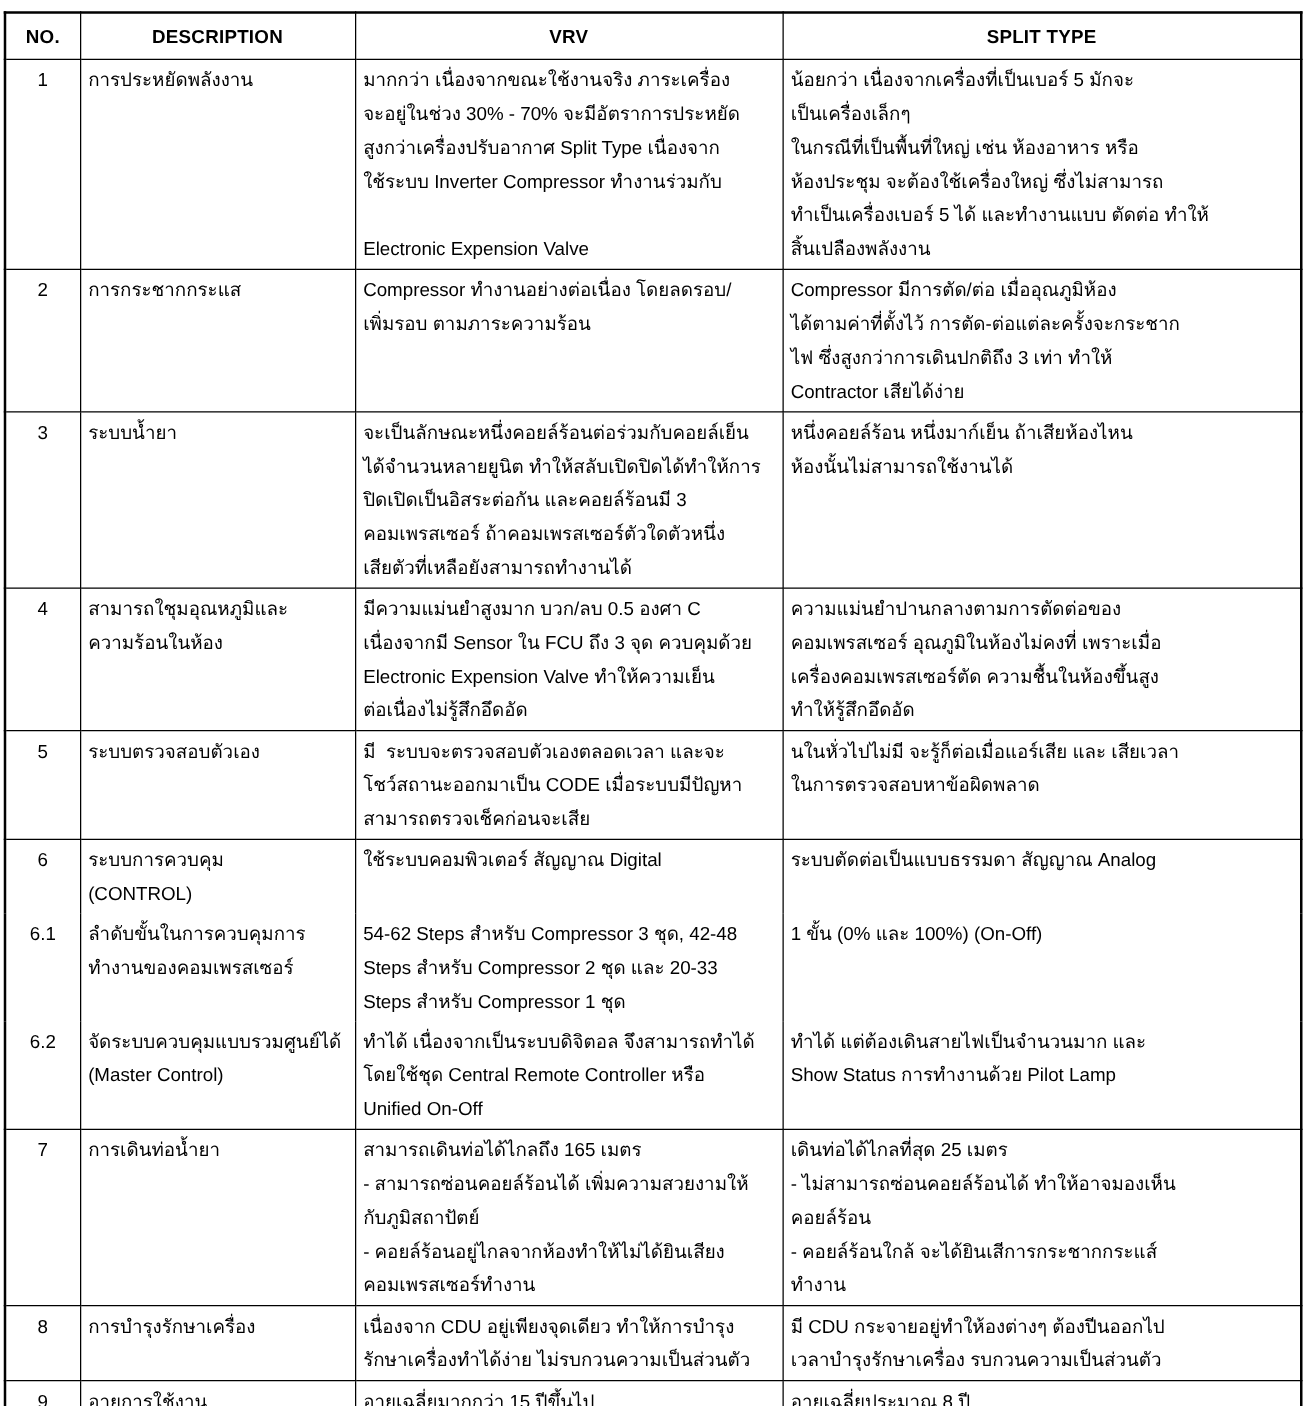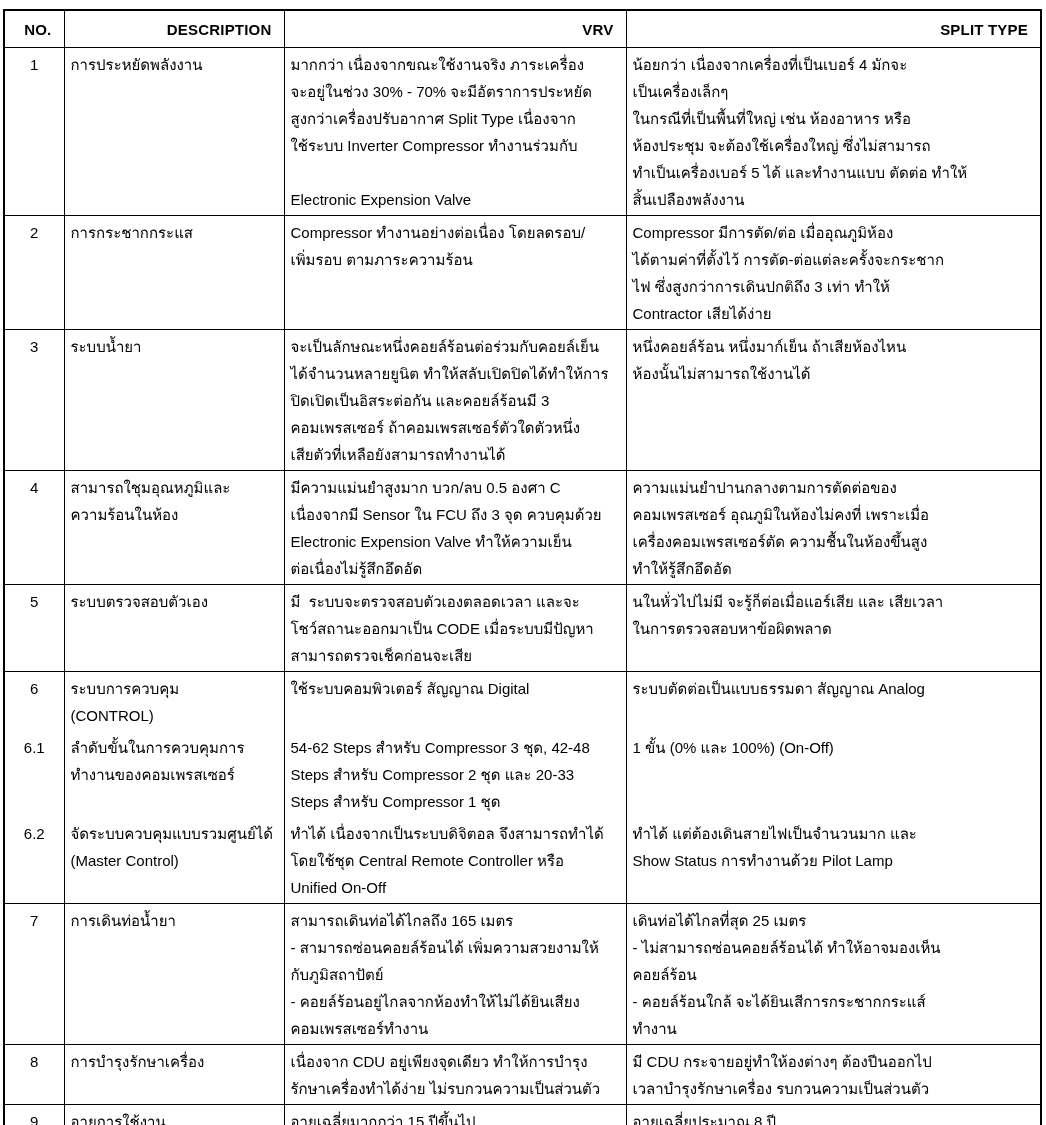--- a/index.html
+++ b/index.html
@@ -26,23 +26,23 @@
   table.cmp, table.cmp th, table.cmp td {
     border: 1px solid #000000;
   }
   table.cmp {
     border-width: 2px;
   }
   table.cmp th {
     height: 36px;
     font-size: 15px;
     font-weight: bold;
-    text-align: right;
+    text-align: center;
     vertical-align: middle;
-    padding: 0 12px;
+    padding: 0 2px;
     letter-spacing: 0.2px;
   }
   table.cmp td {
     vertical-align: top;
     padding: 3px 6px 2px 6px;
     font-size: 15px;
   }
   table.cmp td.cell-no {
     text-align: center;
     padding-left: 1px;
@@ -87,21 +87,21 @@
           </td>
           <td class="cell-vrv">
             <div class="line">มากกว่า เนื่องจากขณะใช้งานจริง ภาระเครื่อง</div>
             <div class="line">จะอยู่ในช่วง 30% - 70% จะมีอัตราการประหยัด</div>
             <div class="line">สูงกว่าเครื่องปรับอากาศ Split Type เนื่องจาก</div>
             <div class="line">ใช้ระบบ Inverter Compressor ทำงานร่วมกับ</div>
             <div class="line"></div>
             <div class="line">Electronic Expension Valve</div>
           </td>
           <td class="cell-split">
-            <div class="line">น้อยกว่า เนื่องจากเครื่องที่เป็นเบอร์ 4 มักจะ</div>
+            <div class="line">น้อยกว่า เนื่องจากเครื่องที่เป็นเบอร์ 5 มักจะ</div>
             <div class="line">เป็นเครื่องเล็กๆ</div>
             <div class="line">ในกรณีที่เป็นพื้นที่ใหญ่ เช่น ห้องอาหาร หรือ</div>
             <div class="line">ห้องประชุม จะต้องใช้เครื่องใหญ่ ซึ่งไม่สามารถ</div>
             <div class="line">ทำเป็นเครื่องเบอร์ 5 ได้ และทำงานแบบ ตัดต่อ ทำให้</div>
             <div class="line">สิ้นเปลืองพลังงาน</div>
           </td>
         </tr>
         <tr>
           <td class="cell-no">
             <div class="line">2</div>

